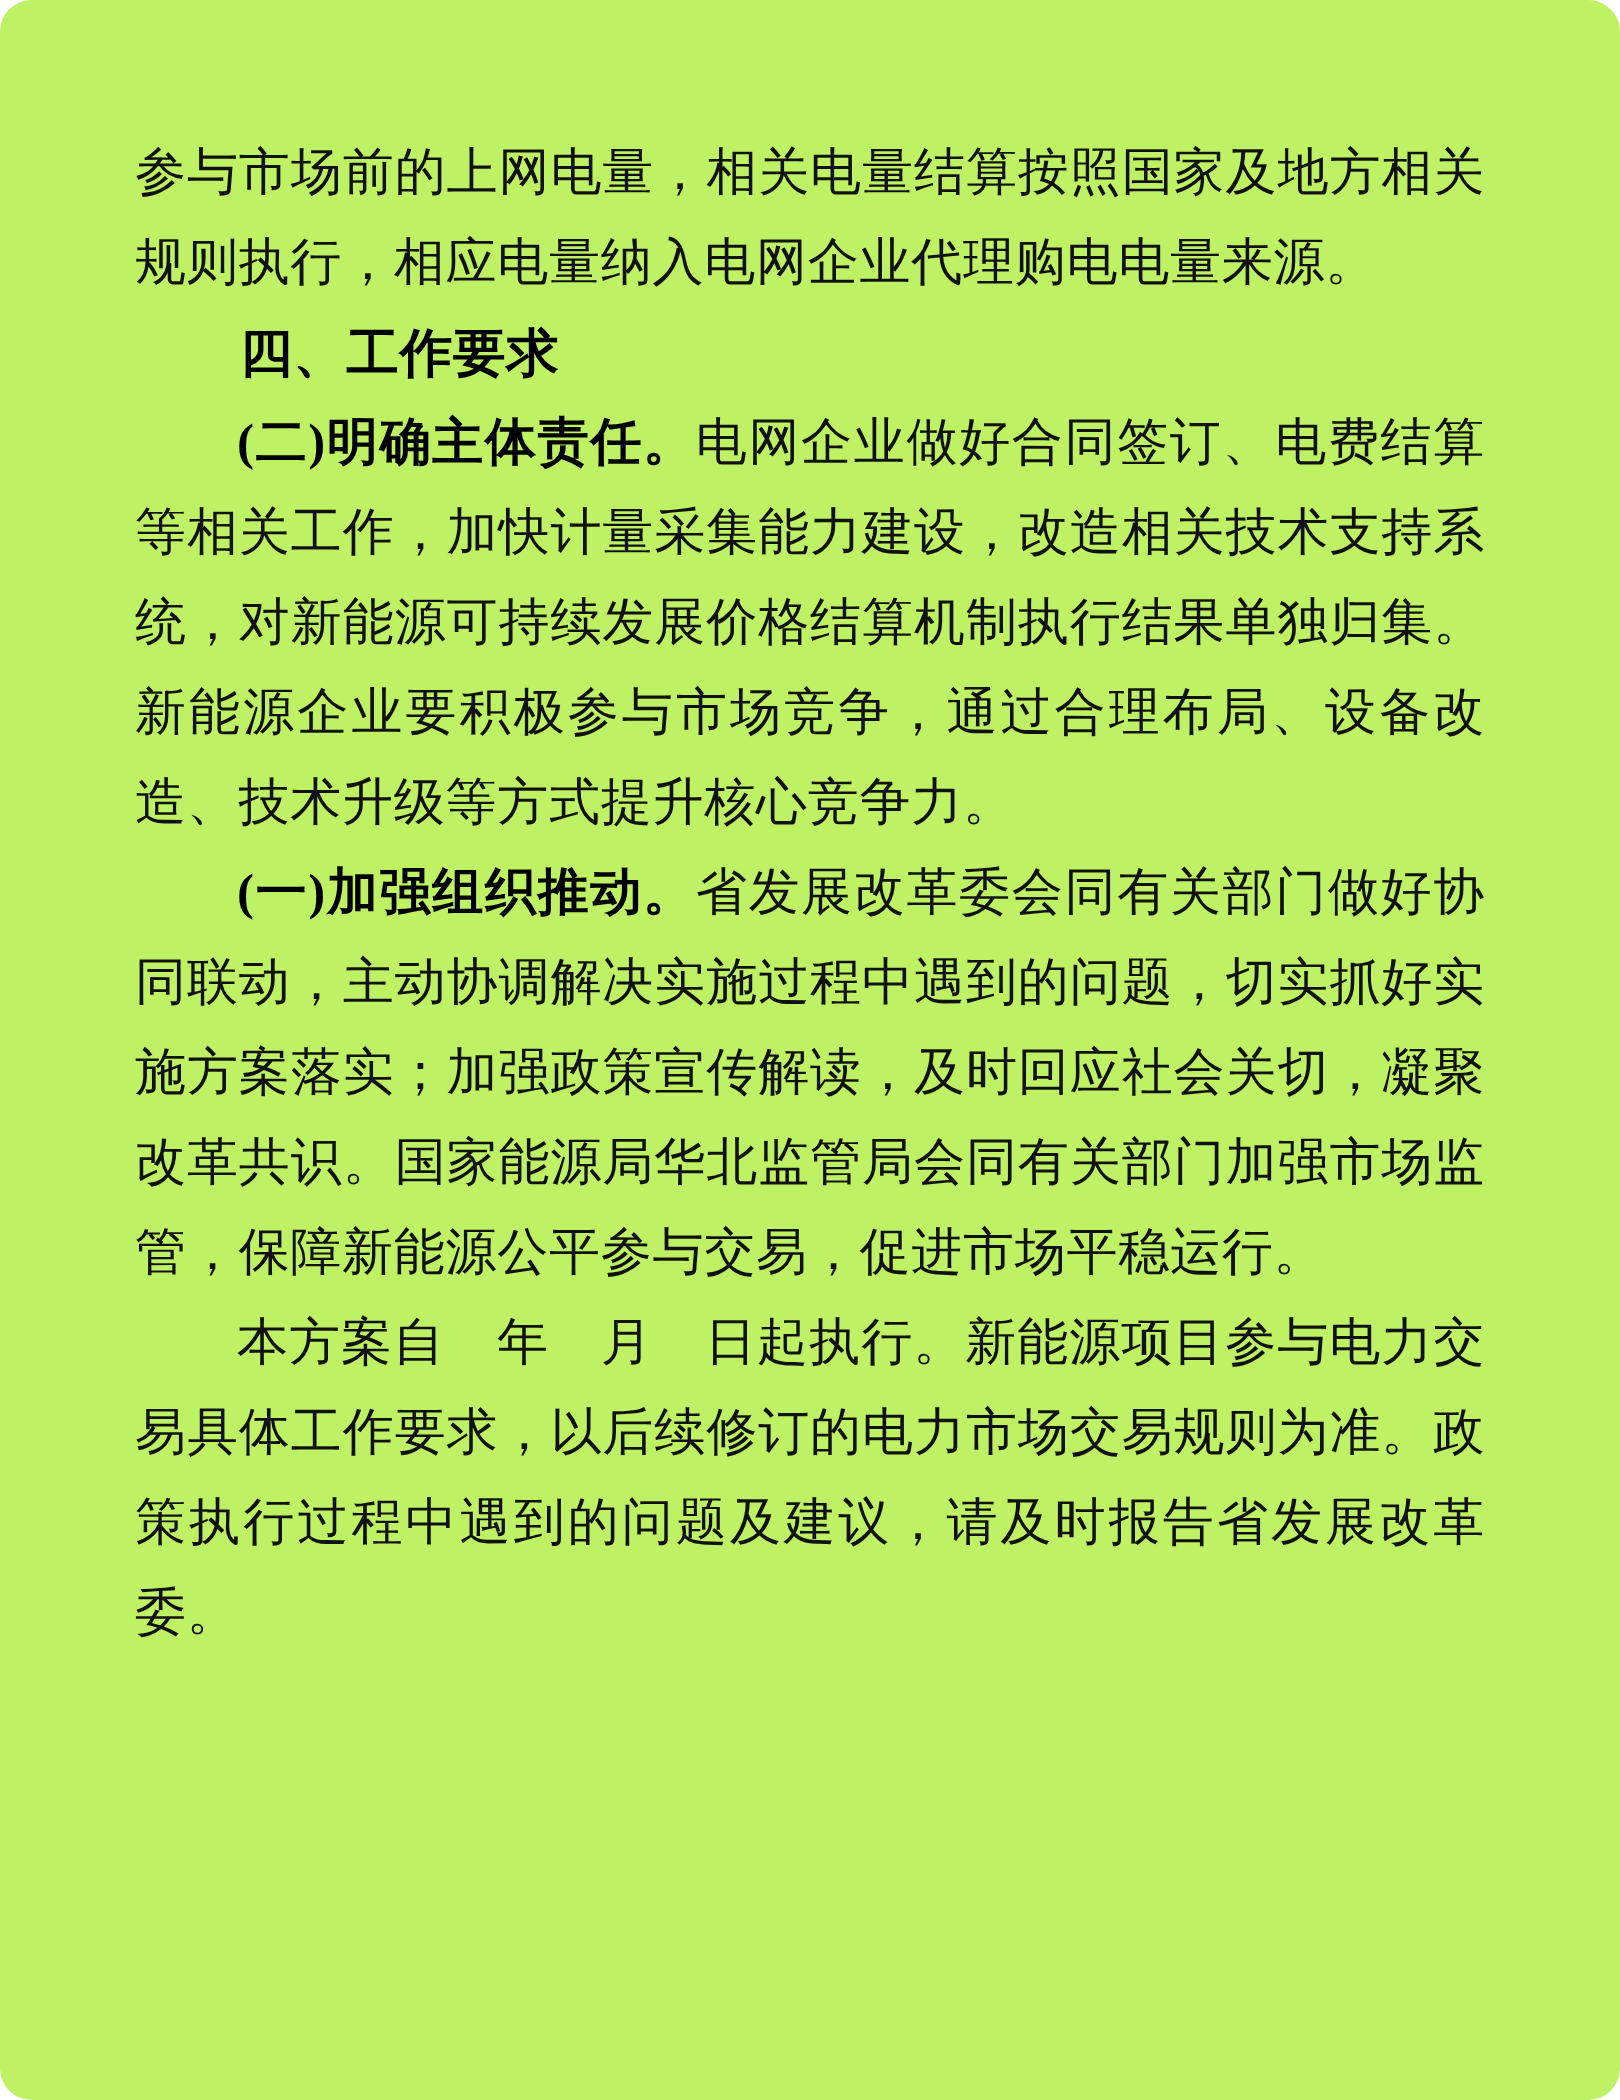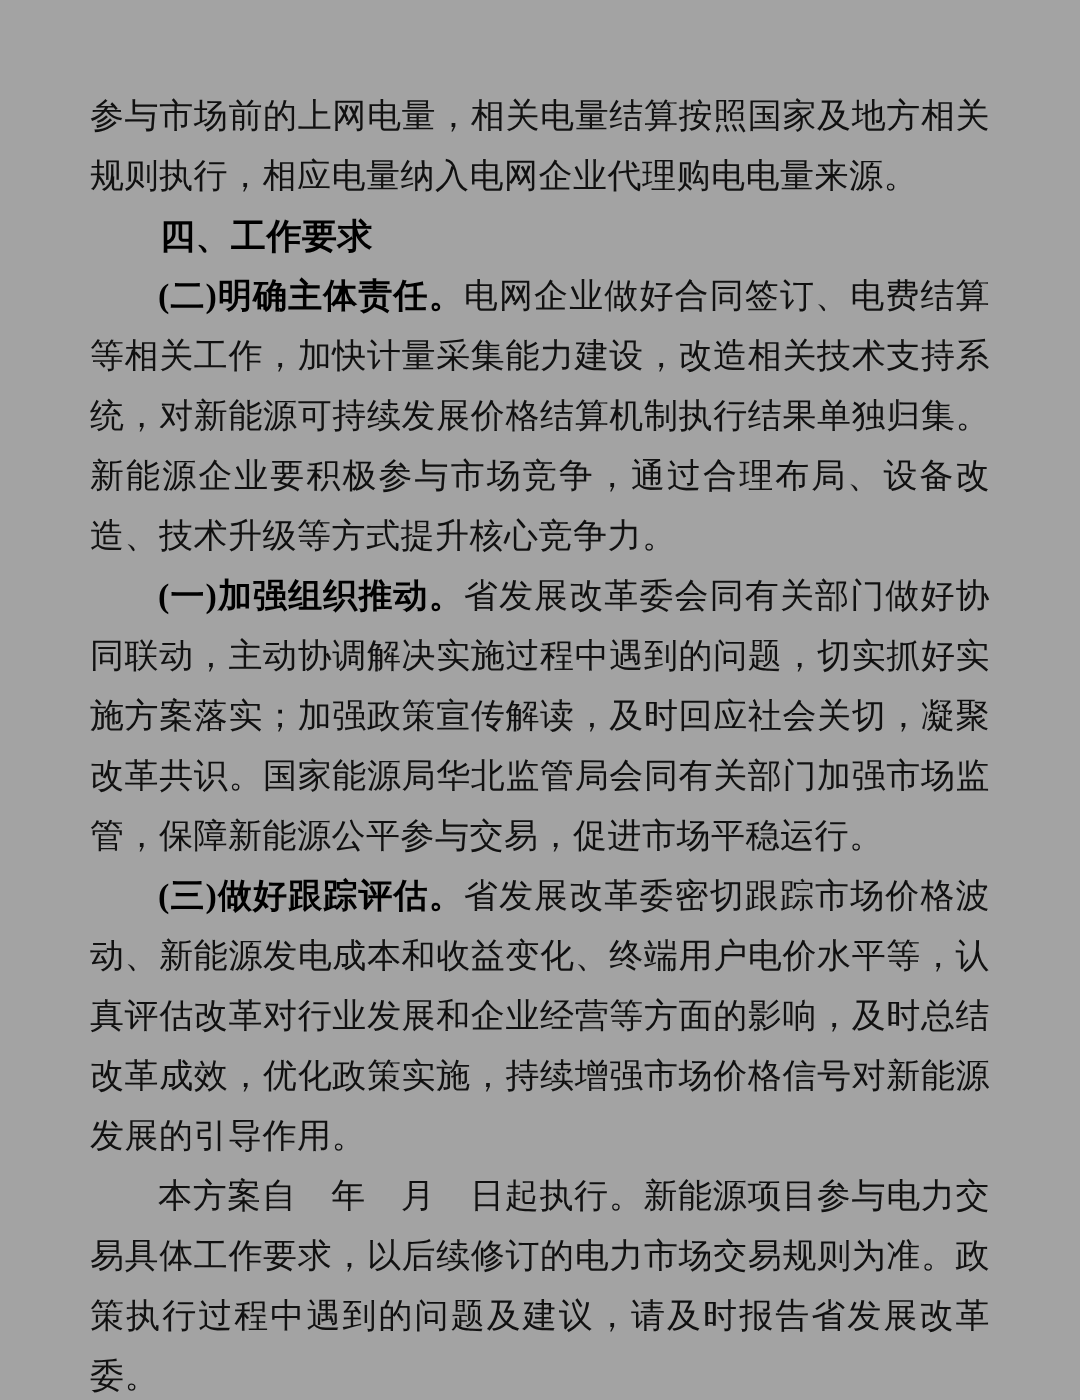--- a/index.html
+++ b/index.html
@@ -4,44 +4,45 @@
 <style>
   html, body {
     margin: 0;
     padding: 0;
     background: #ffffff;
   }
   .page {
     position: relative;
     width: 1080px;
     height: 1400px;
-    background: #a3a3a3;
+    background: #bef264;
     box-sizing: border-box;
     padding: 86px 90px 0 90px;
     color: #000000;
     font-family: "Liberation Serif", "DejaVu Serif", serif;
     overflow: hidden;
+    border-radius: 21px;
   }
   .body-text {
     margin: 0;
     font-size: 34px;
     line-height: 60px;
     text-align: justify;
     color: #111111;
     letter-spacing: 0.5px;
   }
   .intro {
     text-indent: 0;
   }
   .indent2 {
     text-indent: 2em;
   }
   .heading {
     margin: 0;
-    font-family: Liberation Sans, sans-serif;
+    font-family: Liberation Serif, serif;
     font-weight: bold;
     font-size: 35px;
     line-height: 60px;
     text-indent: 2em;
     color: #000000;
     letter-spacing: 0.5px;
   }
   .lead {
     font-weight: bold;
     color: #000000;
@@ -53,17 +54,16 @@
 <div class="page">
 
   <p class="body-text intro">参与市场前的上网电量，相关电量结算按照国家及地方相关规则执行，相应电量纳入电网企业代理购电电量来源。</p>
 
   <h2 class="heading">四、工作要求</h2>
 
   <p class="body-text indent2"><span class="lead">(二)明确主体责任。</span><span>电网企业做好合同签订、电费结算等相关工作，加快计量采集能力建设，改造相关技术支持系统，对新能源可持续发展价格结算机制执行结果单独归集。新能源企业要积极参与市场竞争，通过合理布局、设备改造、技术升级等方式提升核心竞争力。</span></p>
 
   <p class="body-text indent2"><span class="lead">(一)加强组织推动。</span><span>省发展改革委会同有关部门做好协同联动，主动协调解决实施过程中遇到的问题，切实抓好实施方案落实；加强政策宣传解读，及时回应社会关切，凝聚改革共识。国家能源局华北监管局会同有关部门加强市场监管，保障新能源公平参与交易，促进市场平稳运行。</span></p>
 
-  <p class="body-text indent2"><span class="lead">(三)做好跟踪评估。</span><span>省发展改革委密切跟踪市场价格波动、新能源发电成本和收益变化、终端用户电价水平等，认真评估改革对行业发展和企业经营等方面的影响，及时总结改革成效，优化政策实施，持续增强市场价格信号对新能源发展的引导作用。</span></p>
 
   <p class="body-text indent2">本方案自　年　月　日起执行。新能源项目参与电力交易具体工作要求，以后续修订的电力市场交易规则为准。政策执行过程中遇到的问题及建议，请及时报告省发展改革委。</p>
 
 </div>
 
 </body></html>

